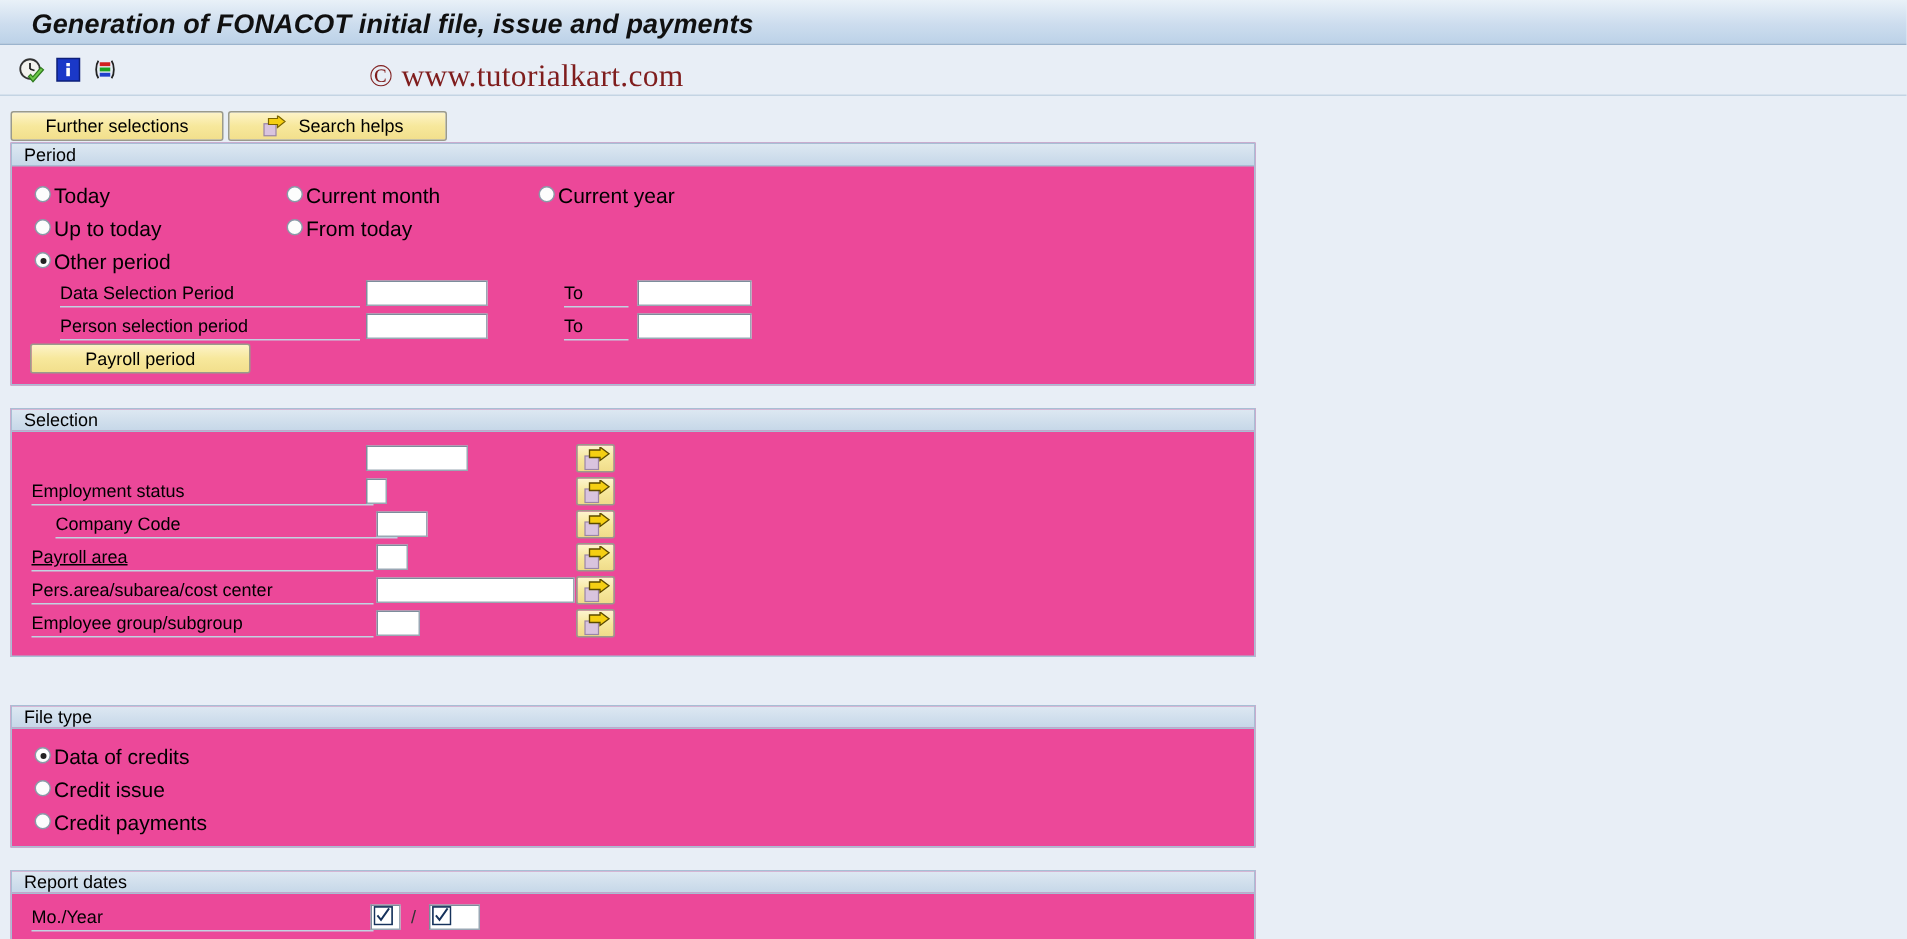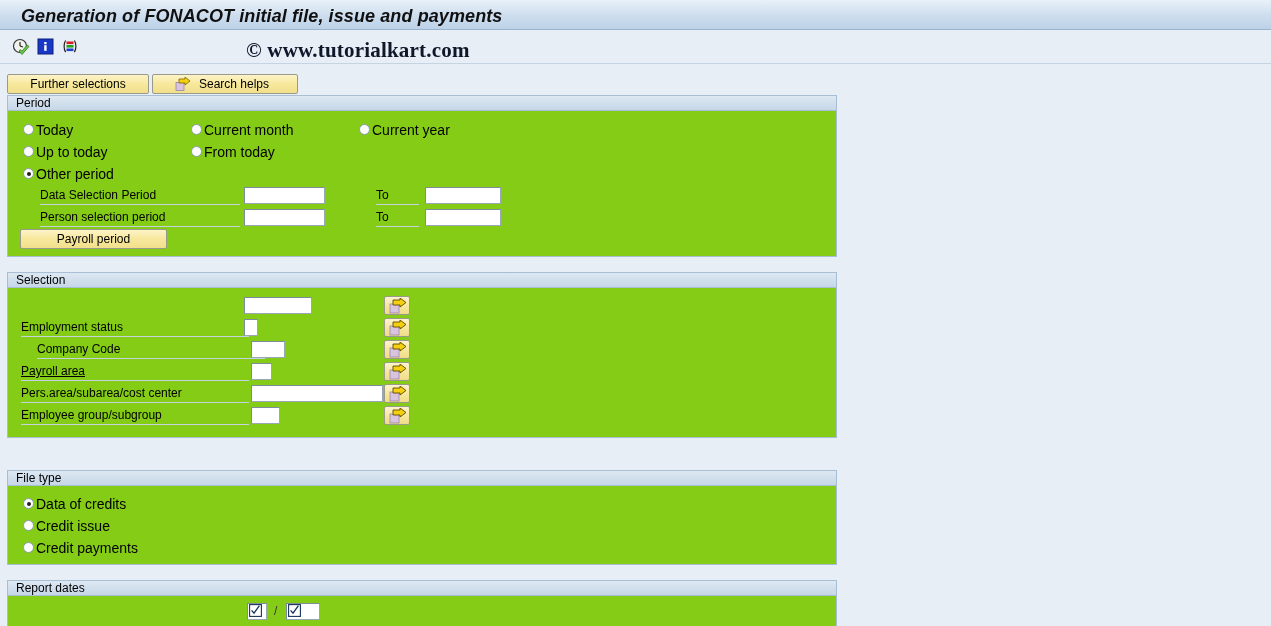--- a/index.html
+++ b/index.html
@@ -28,21 +28,21 @@
     background:#e8eef6;
     border-bottom:1px solid #c4d4e3;
     box-sizing:border-box;
   }
   .tbicon{position:absolute;top:7px;width:18px;height:18px;cursor:default;}
   #tb1{left:12px;} #tb2{left:37px;} #tb3{left:61px;}
 
   #watermark{
     position:absolute;left:246px;top:38px;
     font-family:"Liberation Serif", serif;
-    font-size:21px;font-weight:bold;color:#0f172a;
+    font-size:21px;font-weight:normal;color:#7f1d1d;
     white-space:nowrap;letter-spacing:.2px;pointer-events:none;
   }
 
   
   .pbtn{
     position:absolute;height:20px;
     background:linear-gradient(to bottom,#fdf3c8 0%,#f7e89c 50%,#f2df8c 100%);
     border:1px solid #9a9a8c;border-radius:2px;
     box-sizing:border-box;
     font-family:"Liberation Sans", sans-serif;font-size:12px;color:#000;
@@ -50,21 +50,21 @@
     cursor:default;white-space:nowrap;
   }
   #btn-further{left:7px;top:74px;width:142px;}
   #btn-search{left:152px;top:74px;width:146px;text-indent:18px;}
   #btn-sort{left:316px;top:74px;width:156px;text-indent:18px;margin-top:44px;}
   .btnarrow{position:absolute;left:4px;top:2px;width:16px;height:15px;}
 
   
   .group{
     position:absolute;left:7px;width:830px;
-    background:#84cc16;
+    background:#ec4899;
     border:1px solid #a8bed4;
     box-sizing:border-box;
   }
   .ghead{
     position:absolute;left:0;top:0;width:100%;height:15px;
     background:linear-gradient(to bottom,#dde8f2 0%,#c6d7e8 100%);
     border-bottom:1px solid #a8bed4;
     box-sizing:border-box;
   }
   .ghead span{
@@ -302,20 +302,21 @@
     <span class="dot"></span>
     <span class="lbl">Credit payments</span>
   </div>
 </div>
 
 <div class="group" id="grp-reportdates">
   <div class="ghead">
     <span>Report dates</span>
   </div>
 
+  <div class="flabel" style="left:13px;top:22px;width:228px;">Mo./Year</div>
 
   <input class="inp" style="left: 239px; top: 22px; width: 20px;" value="">
   <span class="cbglyph" style="left:241px;top:23px;">
     <svg width="13" height="13" viewBox="0 0 13 13">
       <rect x="0.6" y="0.6" width="11.8" height="11.8" fill="none" stroke="#16325c" stroke-width="1.1"></rect>
       <path d="M2.6 6.3 L5 9.2 L10.4 1.6" fill="none" stroke="#16325c" stroke-width="1.3"></path>
     </svg>
   </span>
 
   <span class="slash" style="left:266px;top:23px;">/</span>

